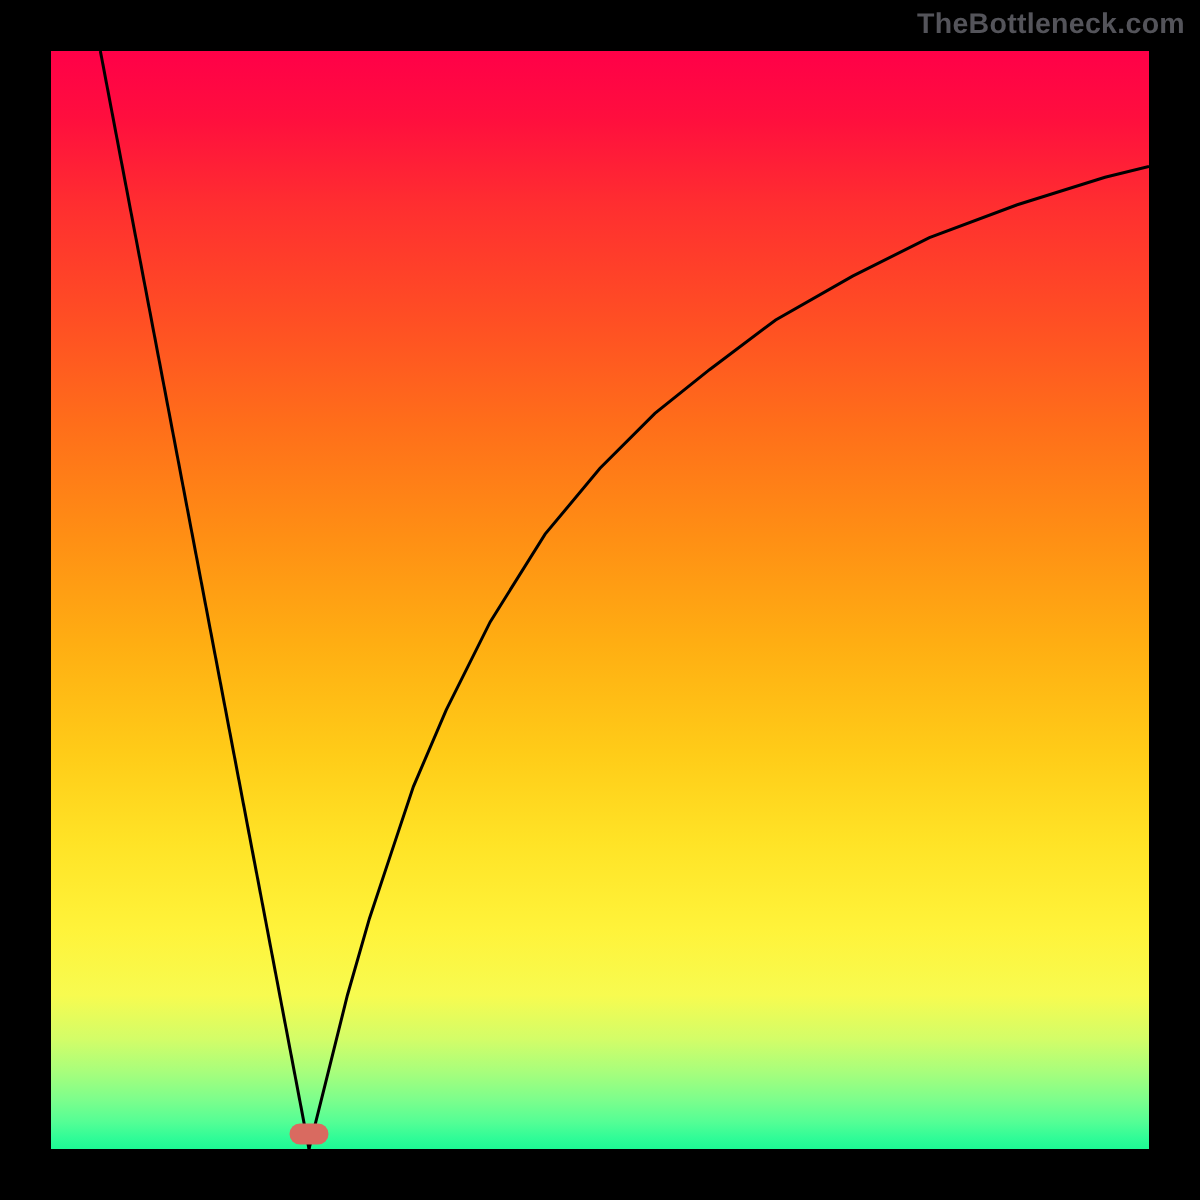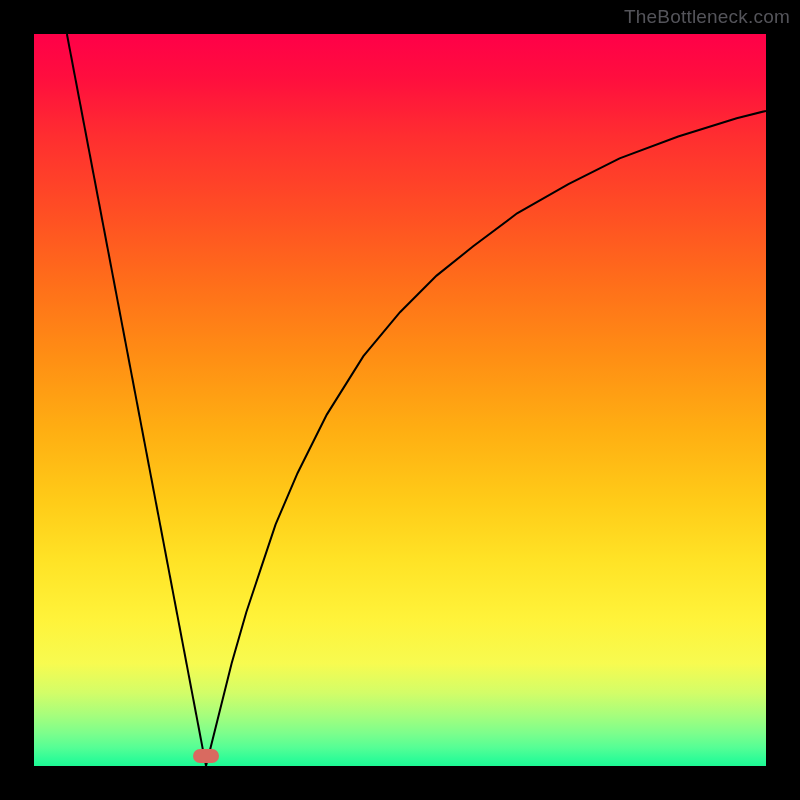--- a/index.html
+++ b/index.html
@@ -66,21 +66,21 @@
     height: 14px;
     border-radius: 7px;
     transform: translate(-50%, -50%);
   }
   .watermark {
     position: absolute;
     top: 6px;
     right: 10px;
     color: #54545a;
     font-size: 19px;
-    font-weight: 400;
+    font-weight: 700;
     letter-spacing: 0.2px;
   }
 </style>
 </head>
 <body>
 
 <div class="frame">
   <div class="plot">
     <div class="gradient"></div>
     <svg class="curve-svg" viewBox="0 0 732 732" preserveAspectRatio="none">

